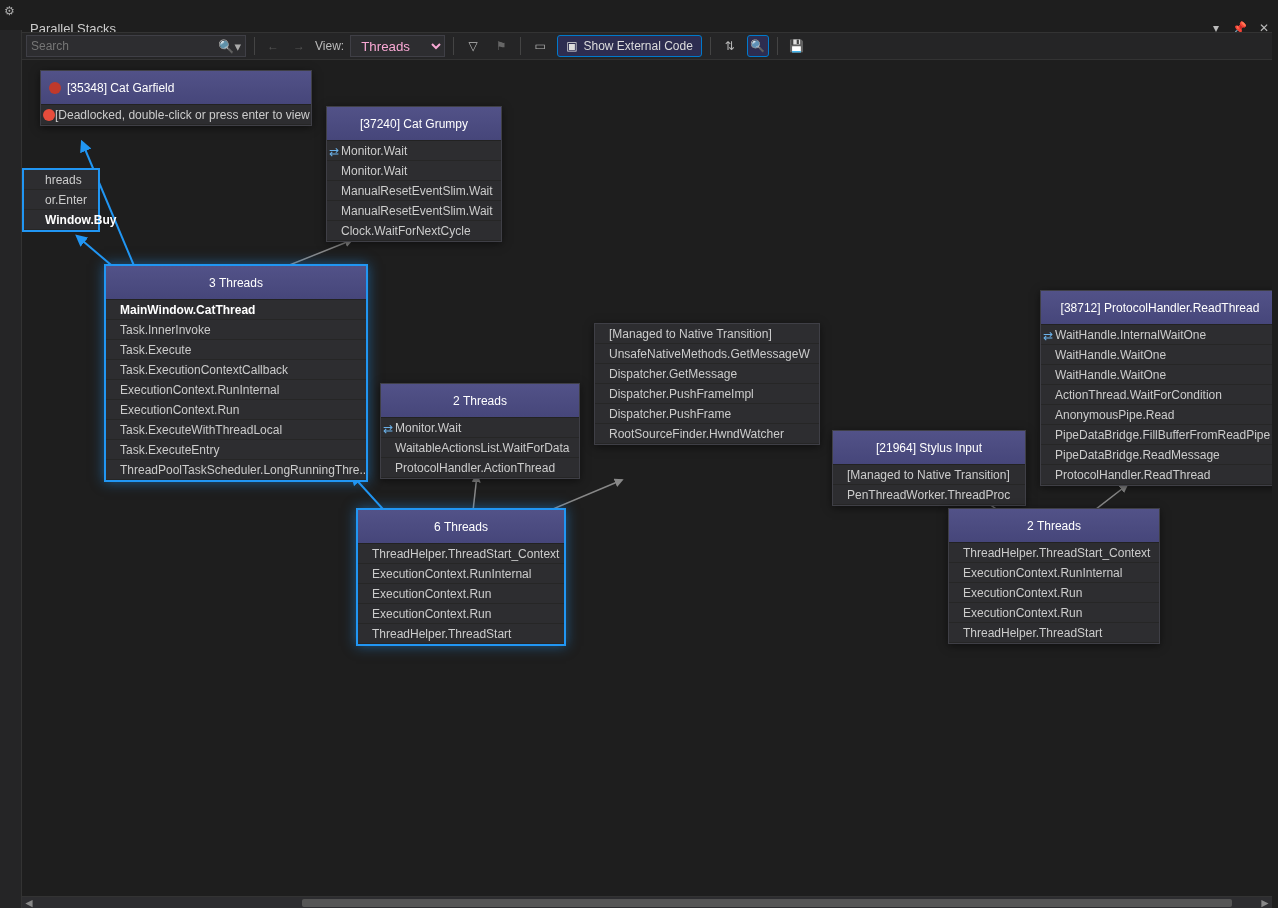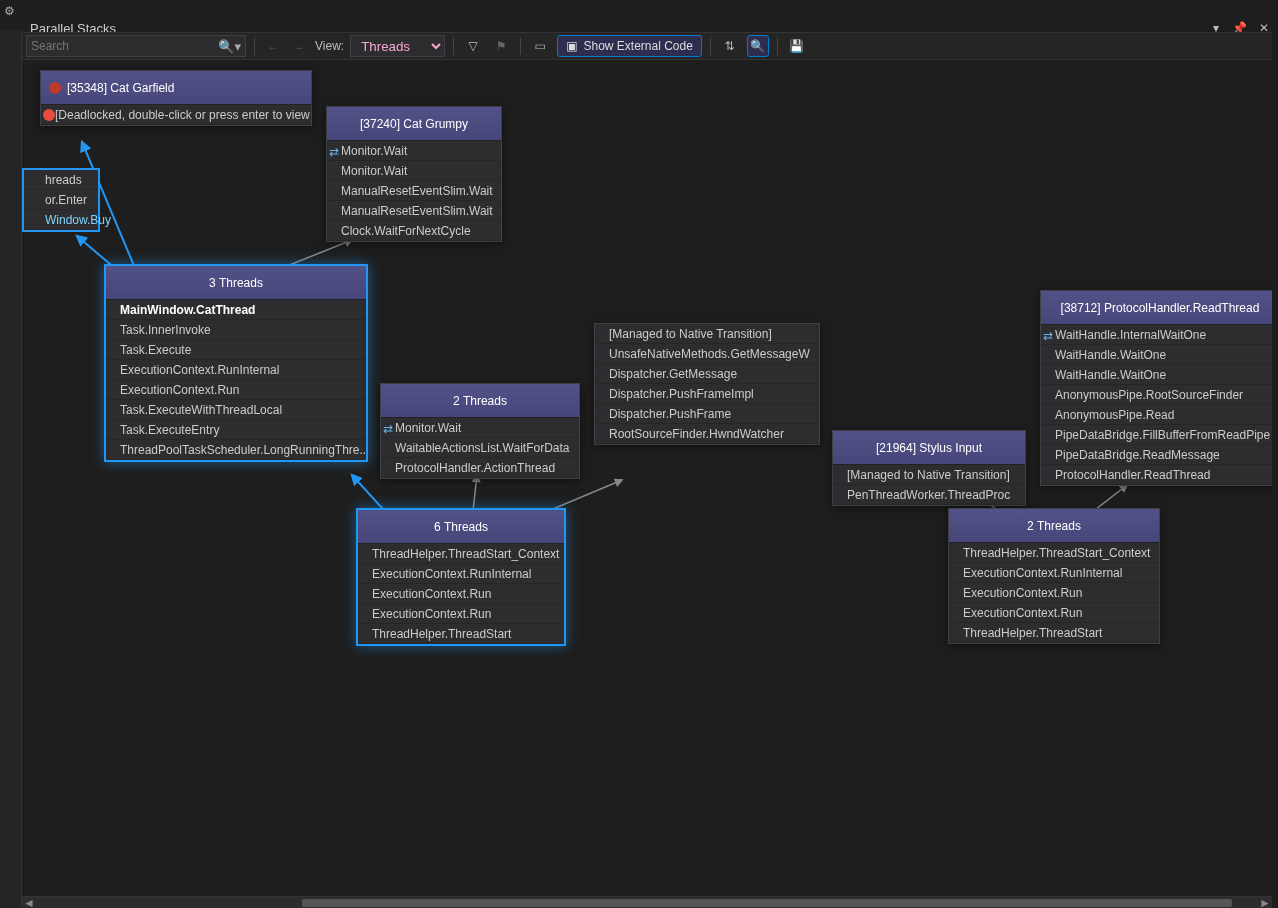--- a/index.html
+++ b/index.html
@@ -273,21 +273,21 @@
     </div>
   </div>
 
   <div class="partial-left" style="left:0; top:108px; width:78px;">
     <div class="row">
         <span>hreads</span>
       </div>
     <div class="row">
         <span>or.Enter</span>
       </div>
-    <div class="row bold" style="font-weight:400;color:#7dd3fc">
+    <div class="row bold" style="font-weight:700;color:#ffffff">
         <span>Window.Buy</span>
       </div>
   </div>
 
   <div class="node" style="left:304px; top:46px; width:176px;">
     <div class="node-header">
         <span>[37240] Cat Grumpy</span>
       </div>
     <div class="node-row">
         <span class="row-icon" style="color:#6ab0e8">⇄</span>
@@ -314,20 +314,23 @@
     <div class="node-row bold">
         <span>MainWindow.CatThread</span>
       </div>
     <div class="node-row">
         <span>Task.InnerInvoke</span>
       </div>
     <div class="node-row">
         <span>Task.Execute</span>
       </div>
     <div class="node-row">
+        <span>Task.ExecutionContextCallback</span>
+      </div>
+    <div class="node-row">
         <span>ExecutionContext.RunInternal</span>
       </div>
     <div class="node-row">
         <span>ExecutionContext.Run</span>
       </div>
     <div class="node-row">
         <span>Task.ExecuteWithThreadLocal</span>
       </div>
     <div class="node-row">
         <span>Task.ExecuteEntry</span>
@@ -394,21 +397,21 @@
         <span class="row-icon" style="color:#6ab0e8">⇄</span>
         <span>WaitHandle.InternalWaitOne</span>
       </div>
     <div class="node-row">
         <span>WaitHandle.WaitOne</span>
       </div>
     <div class="node-row">
         <span>WaitHandle.WaitOne</span>
       </div>
     <div class="node-row">
-        <span>AnonymousPipe.RootSourceFinder</span>
+        <span>ActionThread.WaitForCondition</span>
       </div>
     <div class="node-row">
         <span>AnonymousPipe.Read</span>
       </div>
     <div class="node-row">
         <span>PipeDataBridge.FillBufferFromReadPipe</span>
       </div>
     <div class="node-row">
         <span>PipeDataBridge.ReadMessage</span>
       </div>

